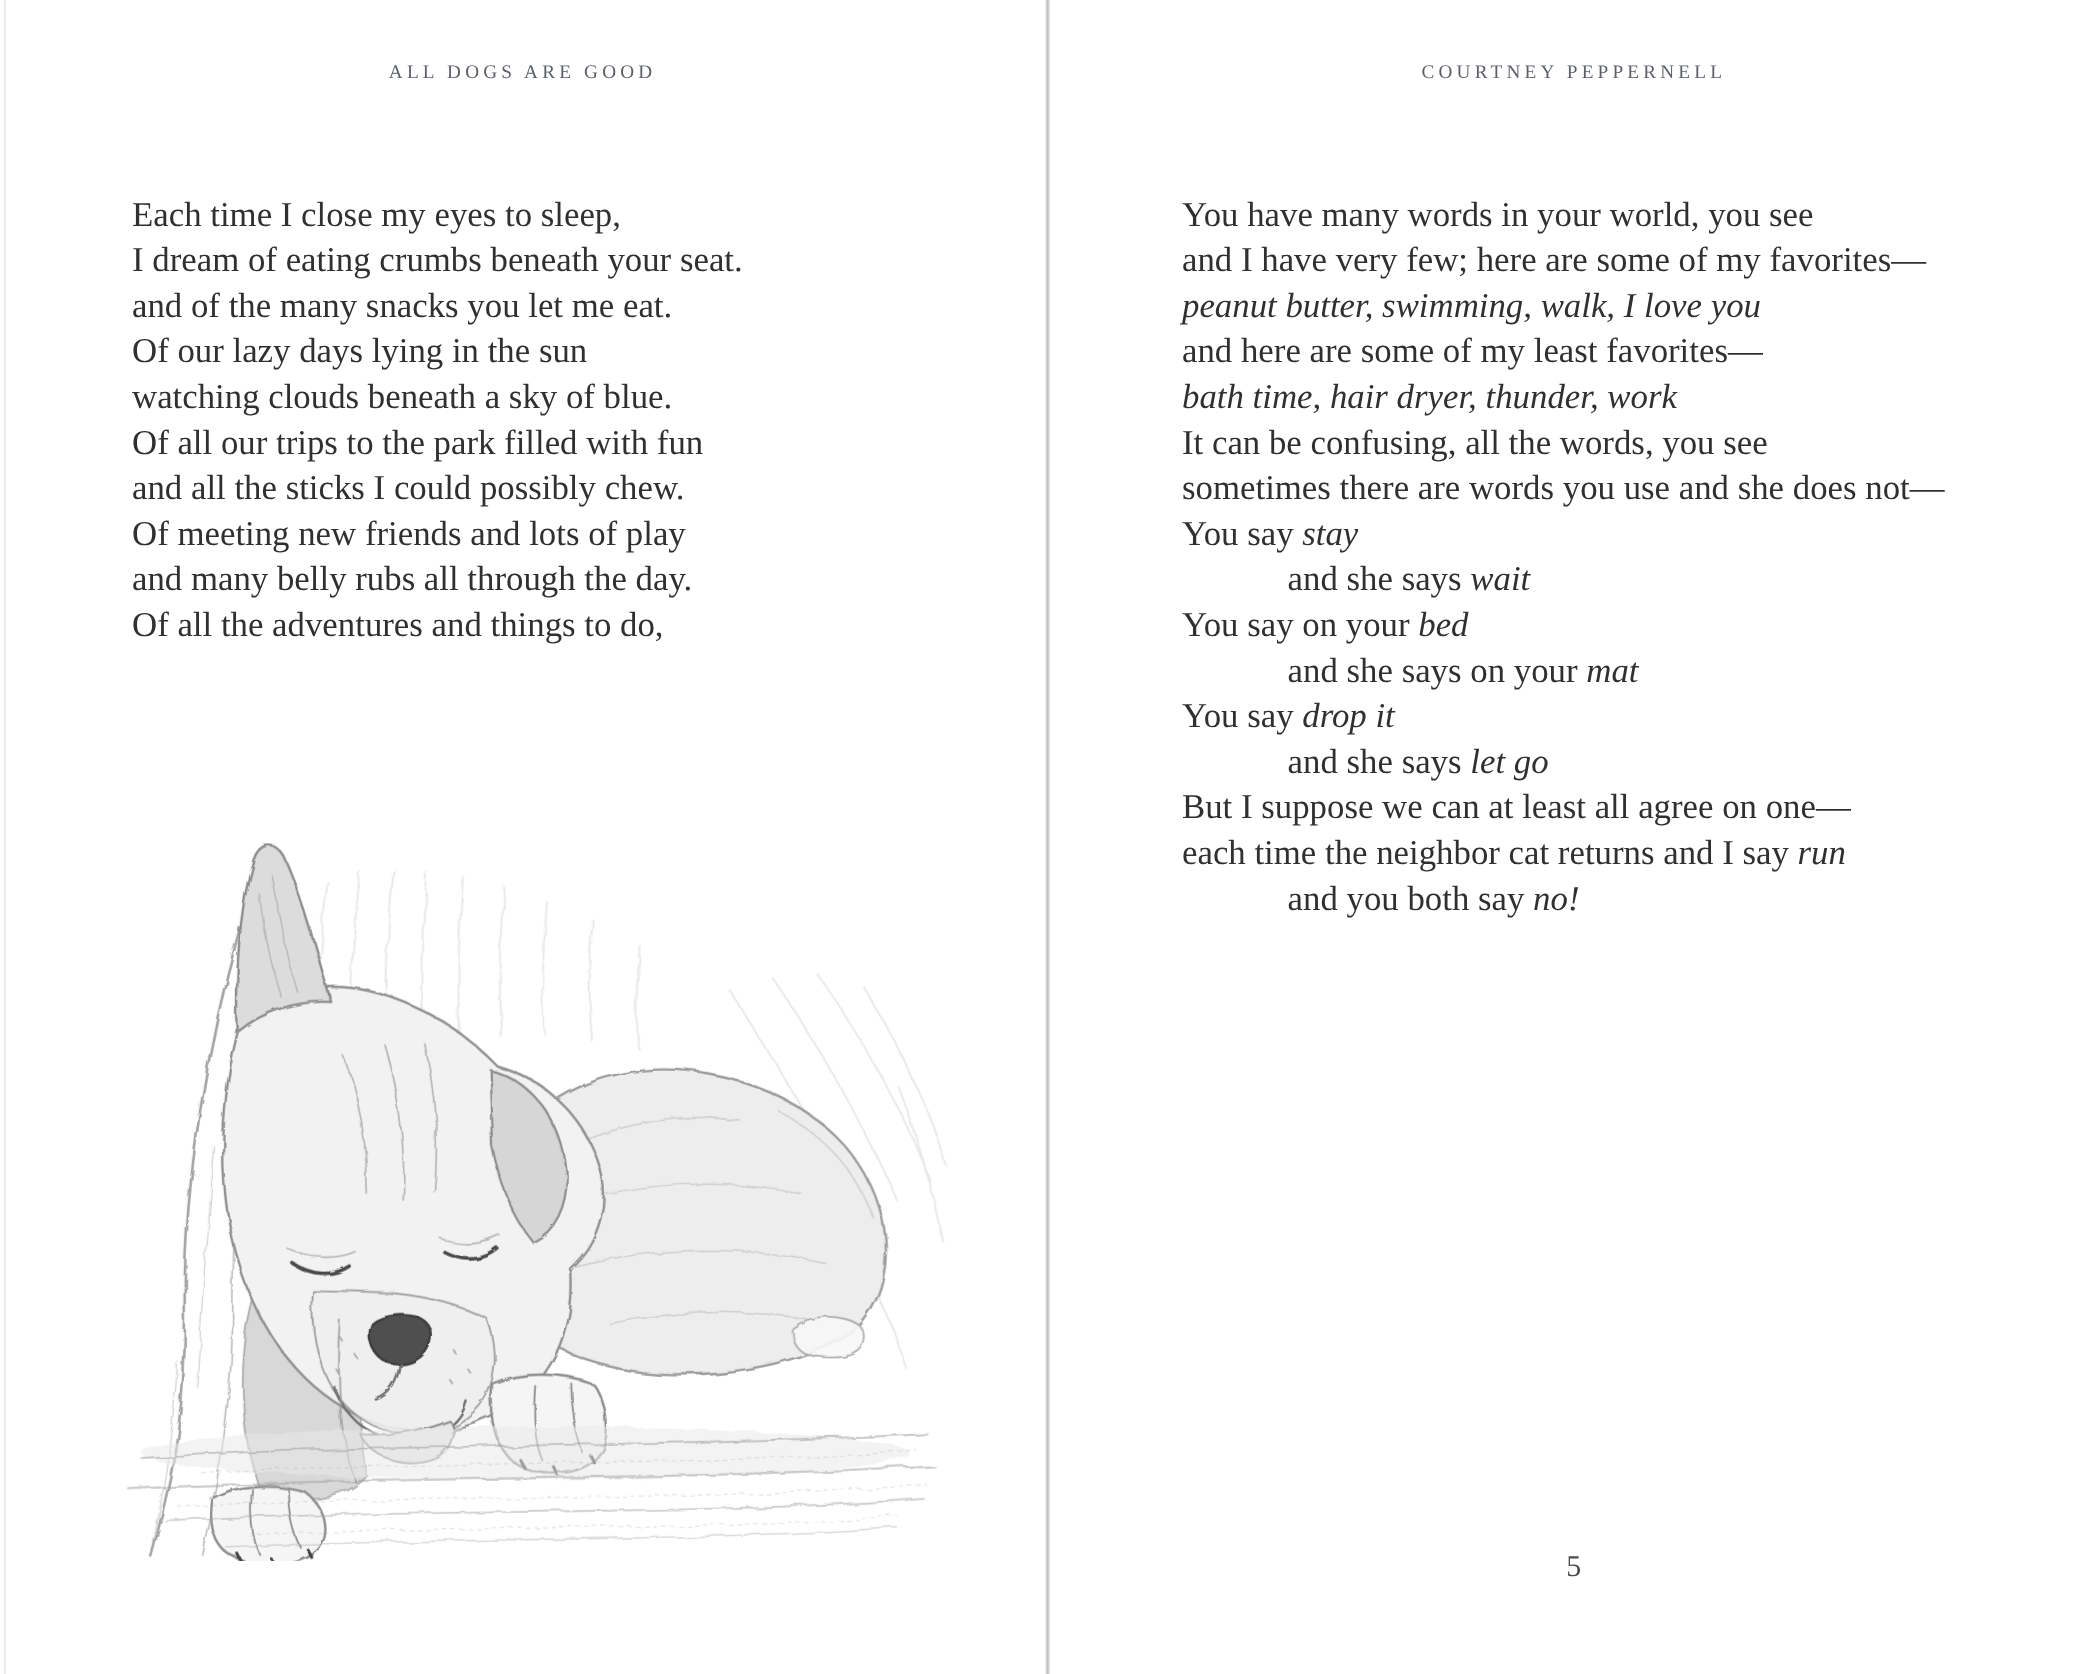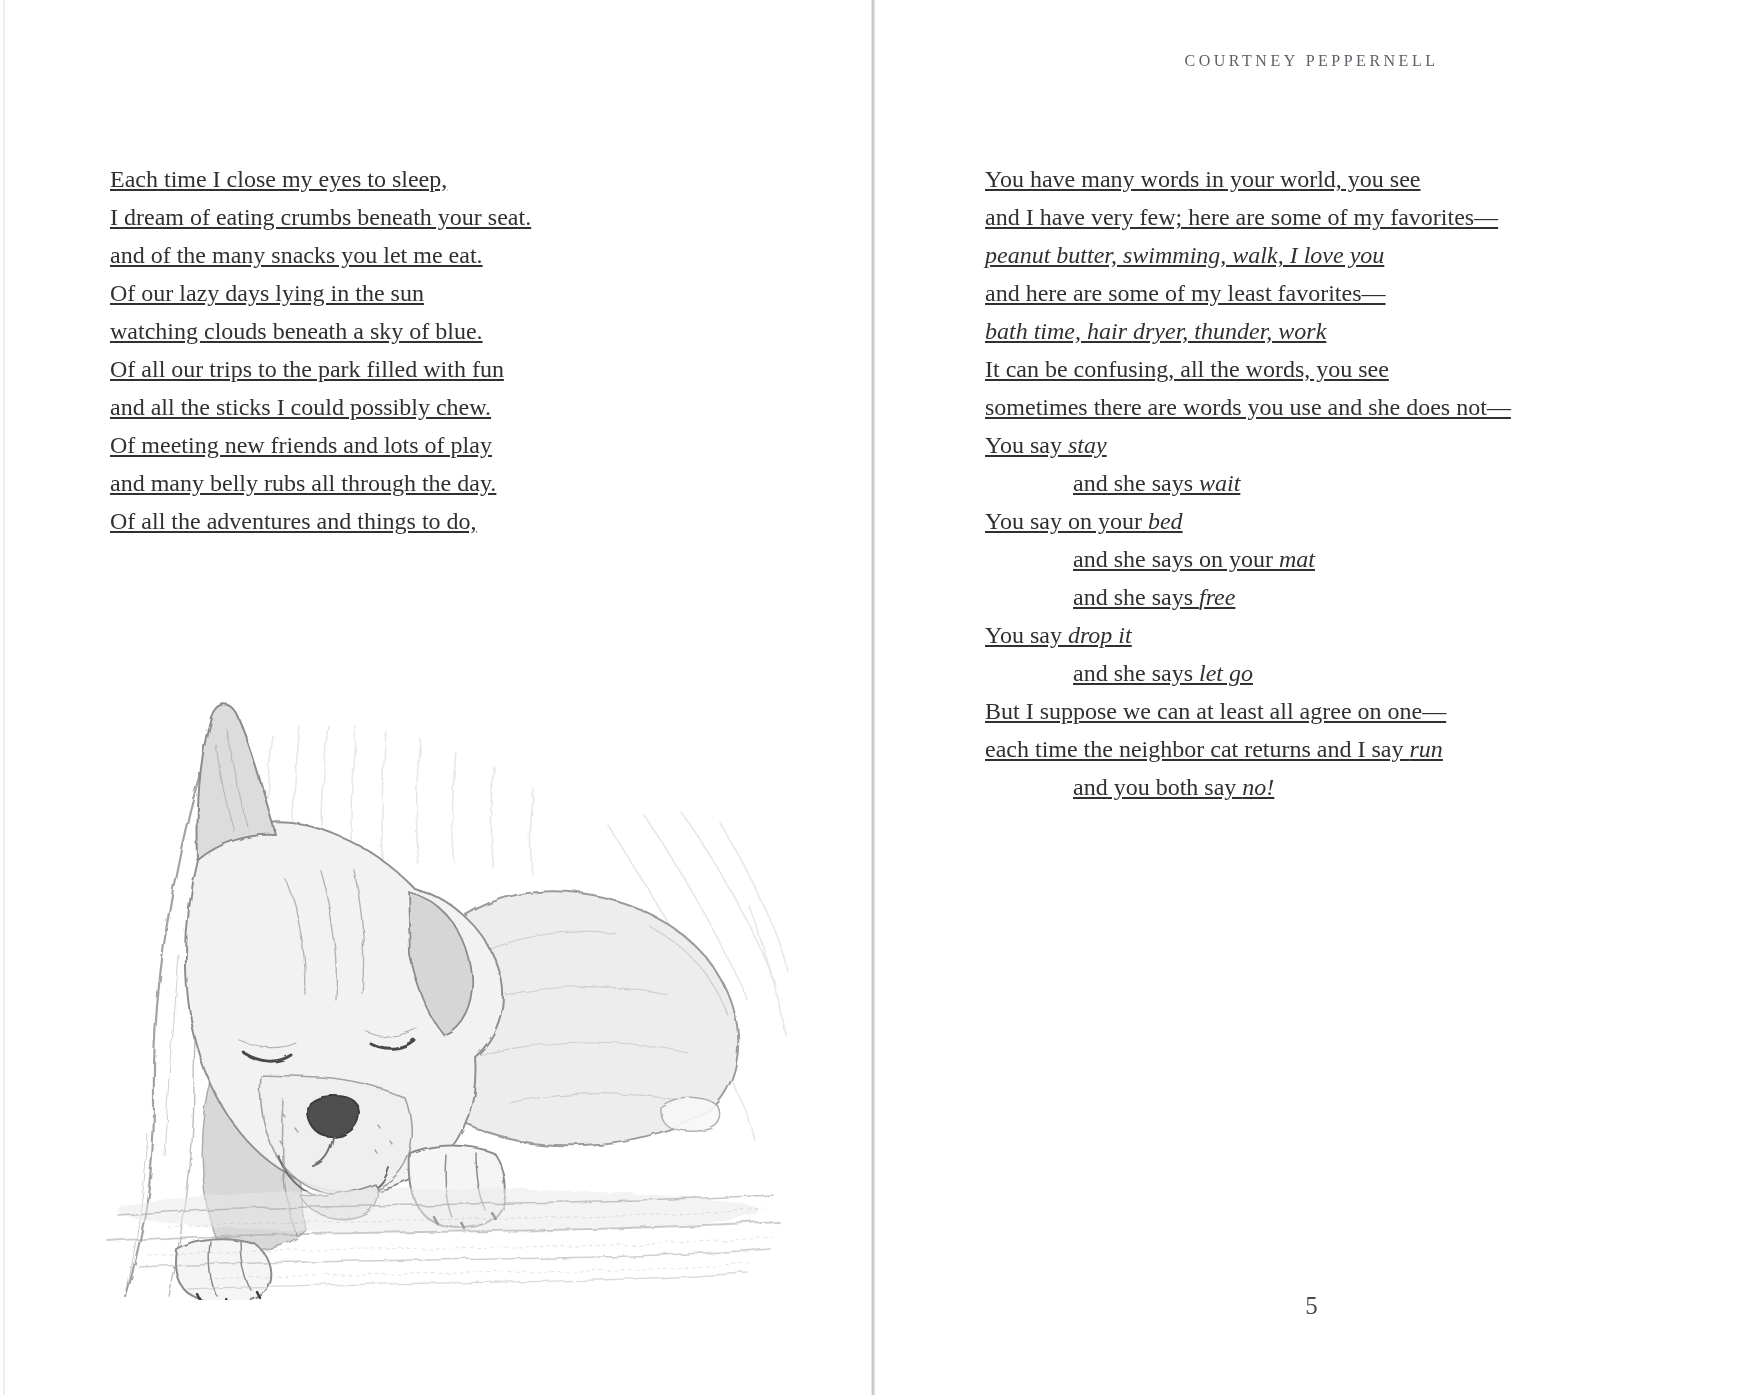--- a/index.html
+++ b/index.html
@@ -26,25 +26,24 @@
   .running-head{
     position:absolute;top:52px;left:0;width:100%;
     text-align:center;
     font-size:16px;
     letter-spacing:3.5px;
     color:#5c6167;
     white-space:nowrap;
   }
   .poem{
     position:absolute;top:160px;
-    font-size:24px;
+    font-size:29px;
     line-height:38px;
     color:#303032;
     white-space:nowrap;
-    text-decoration:underline;
   }
   .page.left .poem{left:110px;}
   .page.right .poem{left:110px;}
   .stanza + .stanza{}
   .line.indent{padding-left:88px;}
   .line em{font-style:italic;}
   .illustration{
     position:absolute;left:48px;top:655px;
     width:745px;height:645px;
   }
@@ -56,20 +55,21 @@
   }
 </style>
 </head>
 <body>
 
 <div class="spread">
 
   <div class="scan-edge"></div>
 
   <div class="page left">
+    <div class="running-head">ALL DOGS ARE GOOD</div>
 
     <div class="poem">
         <div class="stanza">
           <div class="line"><span>Each time I close my eyes to sleep,</span></div>
           <div class="line"><span>I dream of eating crumbs beneath your seat.</span></div>
           <div class="line"><span>and of the many snacks you let me eat.</span></div>
         </div>
         <div class="stanza">
           <div class="line"><span>Of our lazy days lying in the sun</span></div>
           <div class="line"><span>watching clouds beneath a sky of blue.</span></div>
@@ -222,21 +222,20 @@
         </div>
         <div class="stanza">
           <div class="line"><span>It can be confusing, all the words, you see</span></div>
           <div class="line"><span>sometimes there are words you use and she does not—</span></div>
           <div class="line"><span>You say </span><em>stay</em></div>
           <div class="line indent"><span>and she says </span><em>wait</em></div>
         </div>
         <div class="stanza">
           <div class="line"><span>You say on your </span><em>bed</em></div>
           <div class="line indent"><span>and she says on your </span><em>mat</em></div>
-          <div class="line indent"><span>and she says </span><em>free</em></div>
           <div class="line"><span>You say </span><em>drop it</em></div>
           <div class="line indent"><span>and she says </span><em>let go</em></div>
         </div>
         <div class="stanza">
           <div class="line"><span>But I suppose we can at least all agree on one—</span></div>
           <div class="line"><span>each time the neighbor cat returns and I say </span><em>run</em></div>
           <div class="line indent"><span>and you both say </span><em>no!</em></div>
         </div>
       </div>
 

